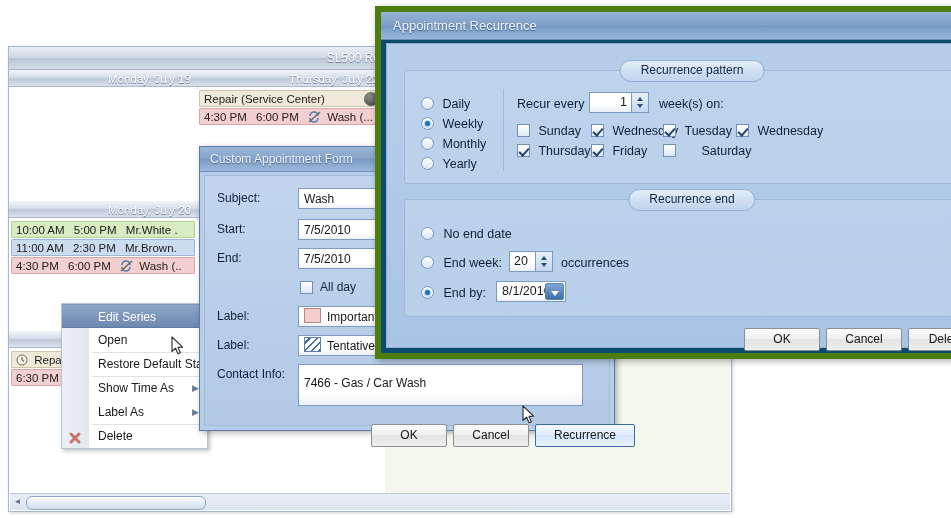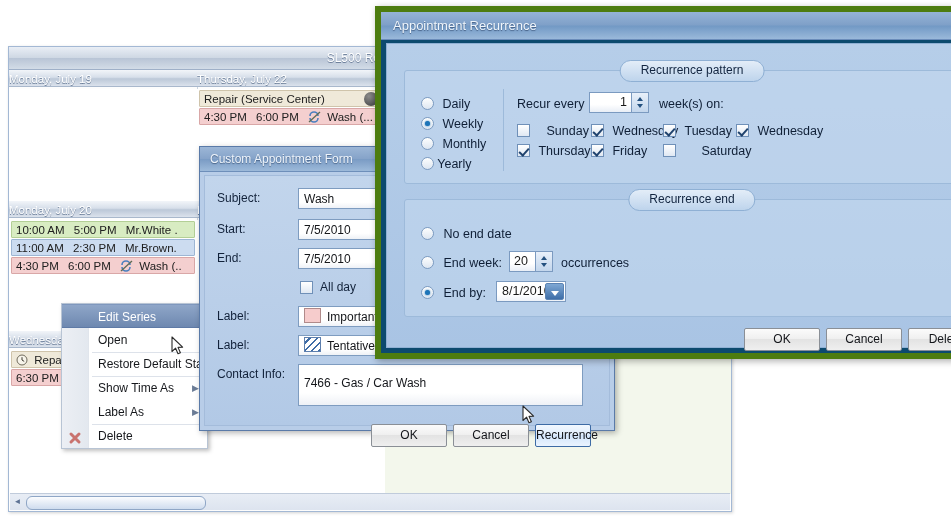--- a/index.html
+++ b/index.html
@@ -20,21 +20,21 @@
     height:22px;line-height:22px;text-align:center;color:#ffffff;
     font-size:12px;
     background:linear-gradient(to bottom,#e9eef5 0%,#cfd8e4 48%,#b9c5d6 52%,#d3dce7 100%);
     border-bottom:1px solid #9fb0c8;
     text-shadow:0 1px 0 rgba(90,110,140,.8);
   }
   .daycols{position:absolute;left:0;top:23px;right:0;bottom:0;}
   .col{position:absolute;top:0;bottom:0;border-right:1px solid #c9d3e0;}
   .dayhdr{
     height:17px;line-height:19px;color:#ffffff;font-size:11.5px;
-    text-align:left;padding-right:6px;box-sizing:border-box;
+    text-align:right;padding-right:6px;box-sizing:border-box;
     background:linear-gradient(to bottom,#f2f5f9 0%,#d7dfea 45%,#bcc8d8 55%,#dbe2ec 100%);
     border-bottom:1px solid #a9b8cc;
     text-shadow:0 1px 0 rgba(90,110,140,.85);
   }
   .dayhdr.green{
     background:linear-gradient(to bottom,#e8eed8 0%,#d2dcb9 45%,#bdc9a0 55%,#dbe3c6 100%);
     border-bottom:1px solid #b4c098;
   }
   .daybody{position:absolute;left:0;right:0;top:19px;bottom:0;background:#ffffff;}
   .daybody.green{background:#f3f7ec;}
@@ -453,21 +453,21 @@
       </span>
     </div>
 
     <div class="frow" style="top:188px;height:60px;">
       <span class="flabel">Contact Info:</span>
       <span class="finput" style="left:93px;width:285px;height:42px;line-height:36px;">7466 - Gas / Car Wash</span>
     </div>
 
     <div class="dlgbtn" style="left:166px;top:248px;width:76px;">OK</div>
     <div class="dlgbtn" style="left:248px;top:248px;width:76px;">Cancel</div>
-    <div class="dlgbtn focus" style="left:330px;top:248px;width:56px;">Recurrence</div>
+    <div class="dlgbtn focus" style="left:330px;top:248px;width:100px;">Recurrence</div>
   </div>
 </div>
 
 <div id="recur">
   <div class="tbar">
     <span>Appointment Recurrence</span>
     <span class="closex">✕</span>
   </div>
 
   <div class="body">
@@ -482,38 +482,38 @@
       <div class="ropt" style="left:16px;top:46px;text-align:center;">
         <span class="radio on"></span>
         <span style="margin-left:5px;">Weekly</span>
       </div>
       <div class="ropt" style="left:16px;top:66px;">
         <span class="radio"></span>
         <span style="margin-left:5px;">Monthly</span>
       </div>
       <div class="ropt" style="left:16px;top:86px;">
         <span class="radio"></span>
-        <span style="">Yearly</span>
+        <span style="margin-left:5px;">Yearly</span>
       </div>
 
       <div style="position:absolute;left:98px;top:18px;bottom:12px;width:1px;background:#9dbada;"></div>
 
       <span class="copt" style="left:112px;top:26px;text-align:center;">Recur every</span>
       <div class="spin" style="left:184px;top:21px;width:60px;">
         <span class="val">1</span>
         <span class="btns">
             <i class="up"></i>
             <i class="dn"></i>
           </span>
       </div>
       <span class="copt" style="left:254px;top:26px;">week(s) on:</span>
 
       <div class="copt" style="left:112px;top:53px;">
         <span class="chkbox"></span>
-        <span style="margin-left:13px;">Sunday</span>
+        <span style="margin-left:5px;">Sunday</span>
       </div>
       <div class="copt" style="left:186px;top:53px;">
         <span class="chkbox on"></span>
         <span style="margin-left:5px;">Wednesday</span>
       </div>
       <div class="copt" style="left:258px;top:53px;">
         <span class="chkbox on"></span>
         <span style="margin-left:5px;">Tuesday</span>
       </div>
       <div class="copt" style="left:331px;top:53px;">

